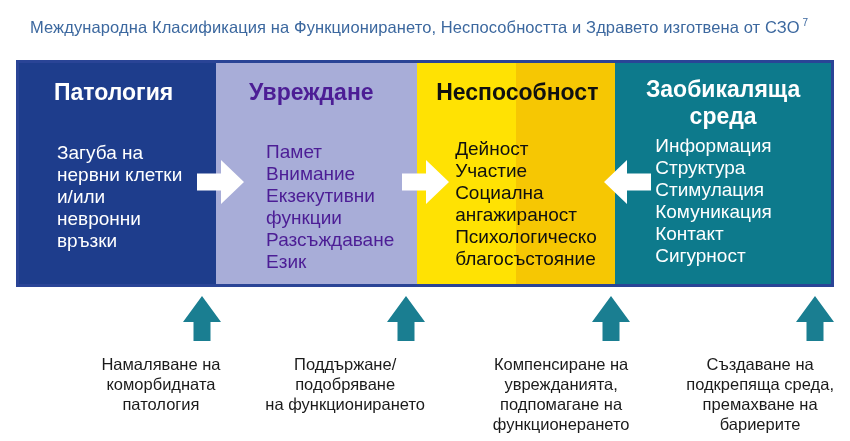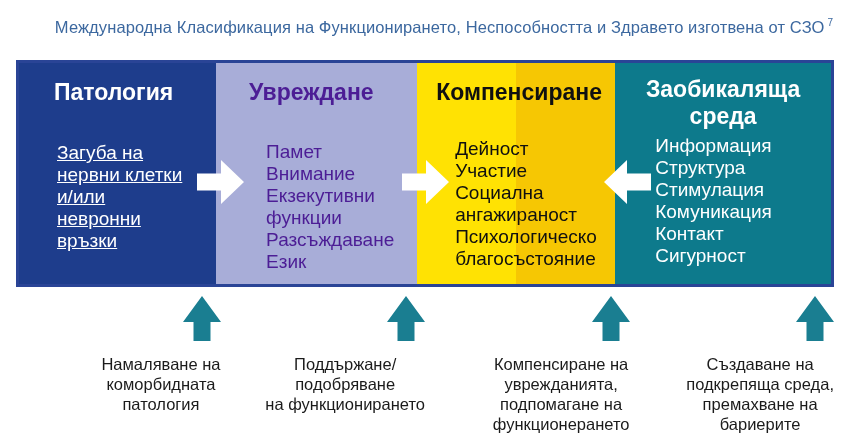--- a/index.html
+++ b/index.html
@@ -5,44 +5,43 @@
   html,body{margin:0;padding:0;}
   body{
     width:850px;height:441px;overflow:hidden;background:#ffffff;
     font-family:"Liberation Sans","DejaVu Sans",sans-serif;
     position:relative;
   }
   .canvas{position:absolute;inset:0;}
 
   
   .title{
-    position:absolute;left:38px;top:12px;width:812px;
+    position:absolute;left:30px;top:12px;width:812px;
     font-size:16.5px;line-height:22px;color:#3c689f;letter-spacing:.1px;
     white-space:nowrap;
-    text-align:center;
   }
   .title sup{font-size:10px;margin-left:3px;}
 
   
   .box{
     position:absolute;left:16px;top:60px;width:818px;height:227px;
     border:3px solid #2a4496;box-sizing:border-box;
     display:flex;flex-direction:row;align-items:stretch;
   }
   .col{height:100%;box-sizing:border-box;position:relative;}
   .c1{width:201px;background:#1e3d8c;color:#ffffff;}
   .c2{width:205px;background:#a8add8;color:#4c1d95;}
   .c3{width:202px;background:linear-gradient(90deg,#ffe203 0 50%,#f6c703 50% 100%);color:#101010;}
   .c4{width:220px;background:#0d7a8c;color:#ffffff;}
 
   .h{font-weight:bold;font-size:23px;line-height:27px;white-space:pre-line;}
   .b{font-size:19px;line-height:22px;white-space:pre-line;}
 
   .c1 .h{margin:16px 0 0 35px;}
-  .c1 .b{margin:36px 10px 0 38px;text-decoration:underline;}
+  .c1 .b{margin:36px 10px 0 38px;}
   .c2 .h{margin:16px 0 0 33px;}
   .c2 .b{margin:35px 8px 0 50px;}
   .c3 .h{margin:16px 0 0 19px;}
   .c3 .b{margin:32px 4px 0 38px;}
   .c4 .h{margin:13px 0 0 0;text-align:center;}
   .c4 .b{margin:5px 4px 0 40px;}
 
   
   .flow{position:absolute;top:97px;width:47px;height:44px;}
   .flow polygon{fill:#ffffff;}
@@ -87,21 +86,21 @@
       <div class="h">Увреждане</div>
       <div class="b">Памет
 Внимание
 Екзекутивни
 функции
 Разсъждаване
 Език</div>
     </div>
 
     <div class="col c3">
-      <div class="h">Компенсиране</div>
+      <div class="h">Неспособност</div>
       <div class="b">Дейност
 Участие
 Социална
 ангажираност
 Психологическо
 благосъстояние</div>
     </div>
 
     <div class="col c4">
       <div class="h">Заобикаляща

